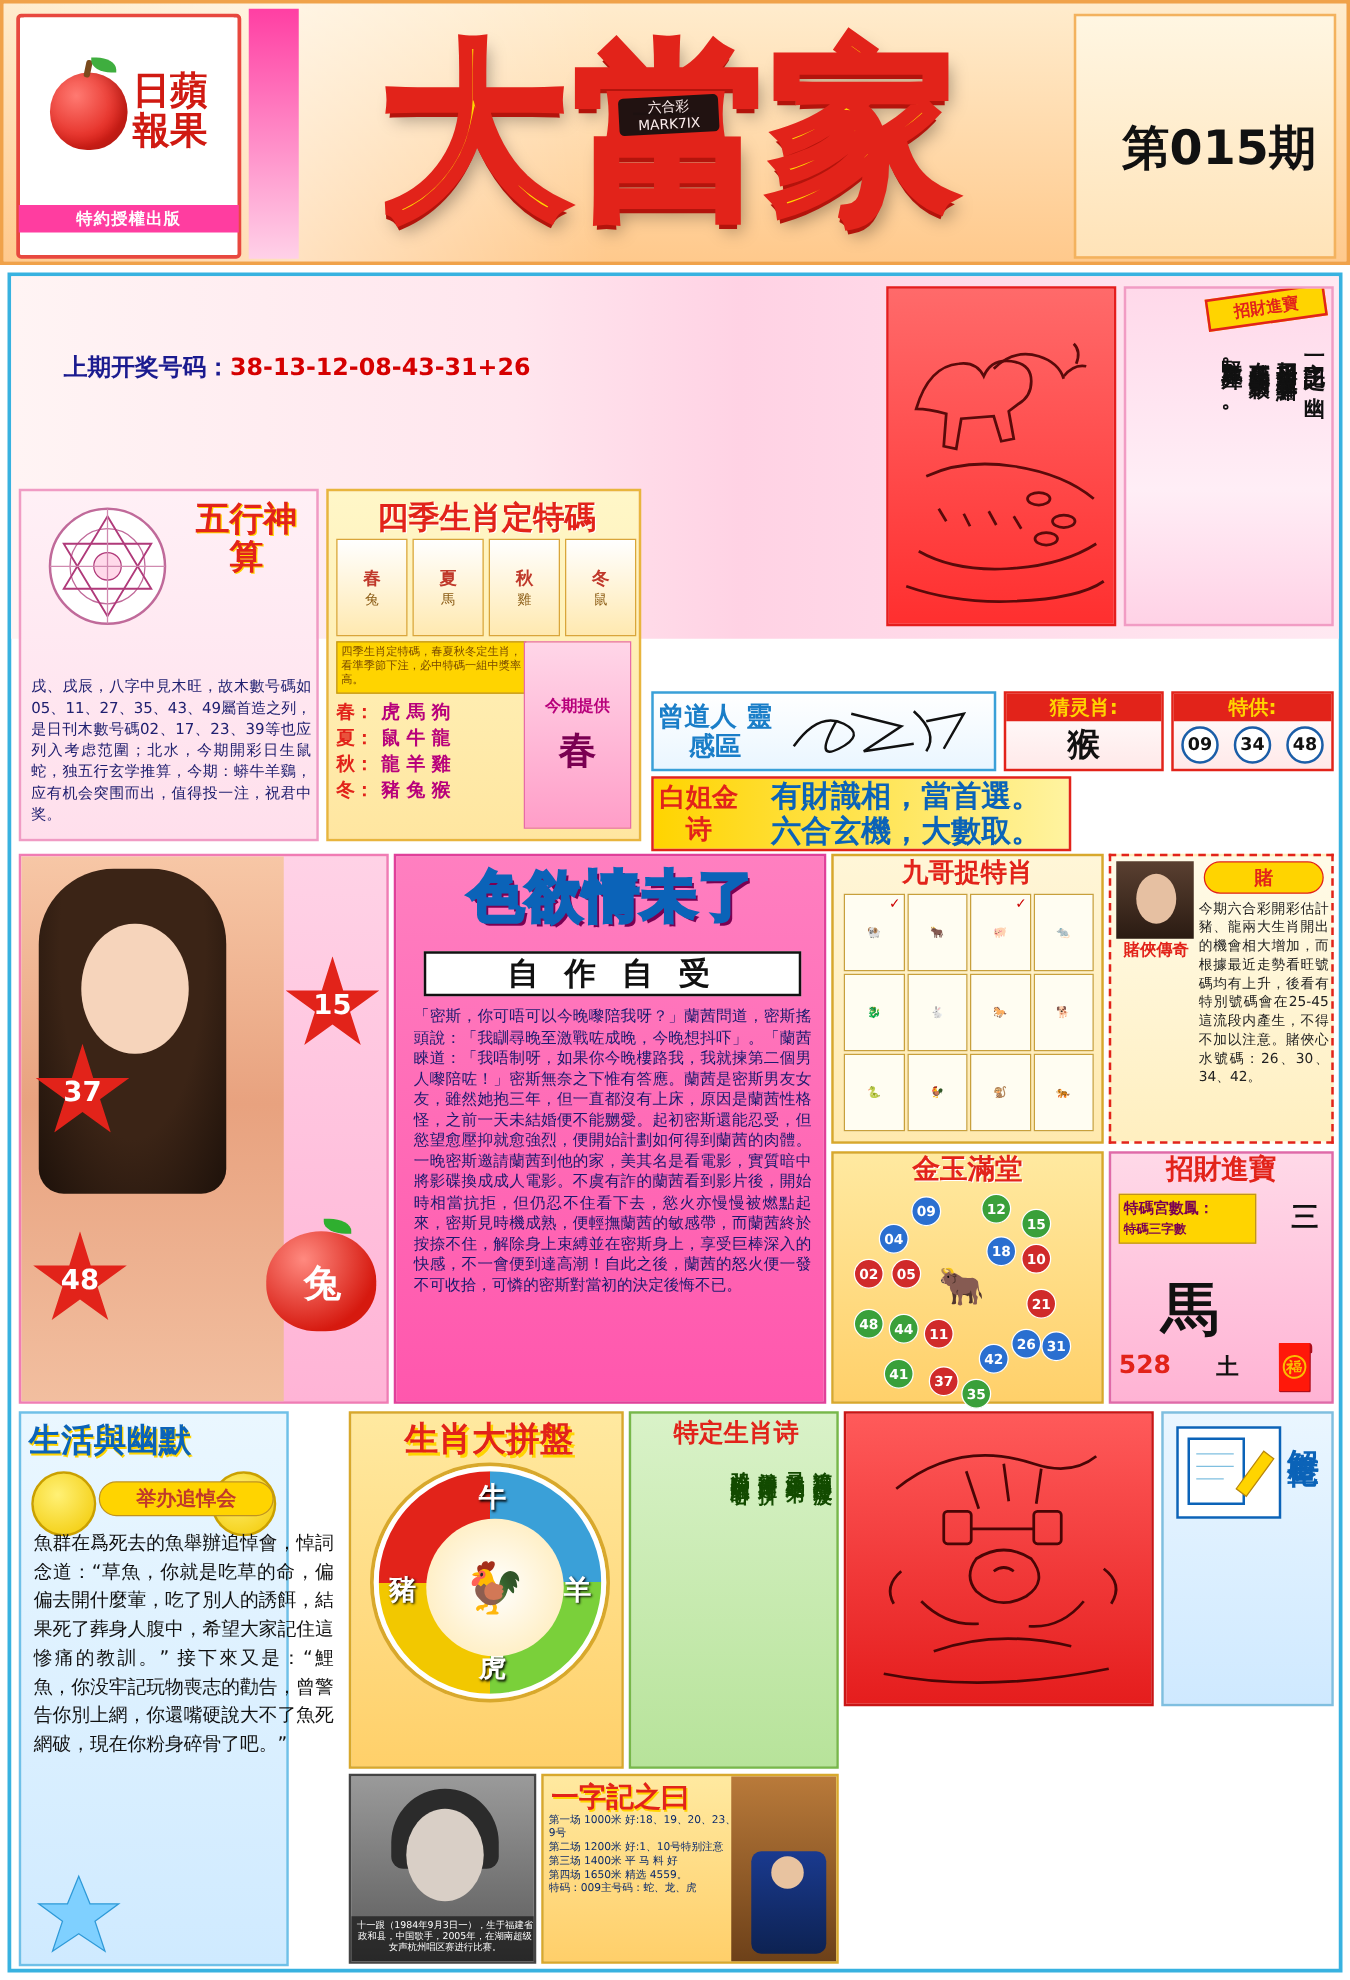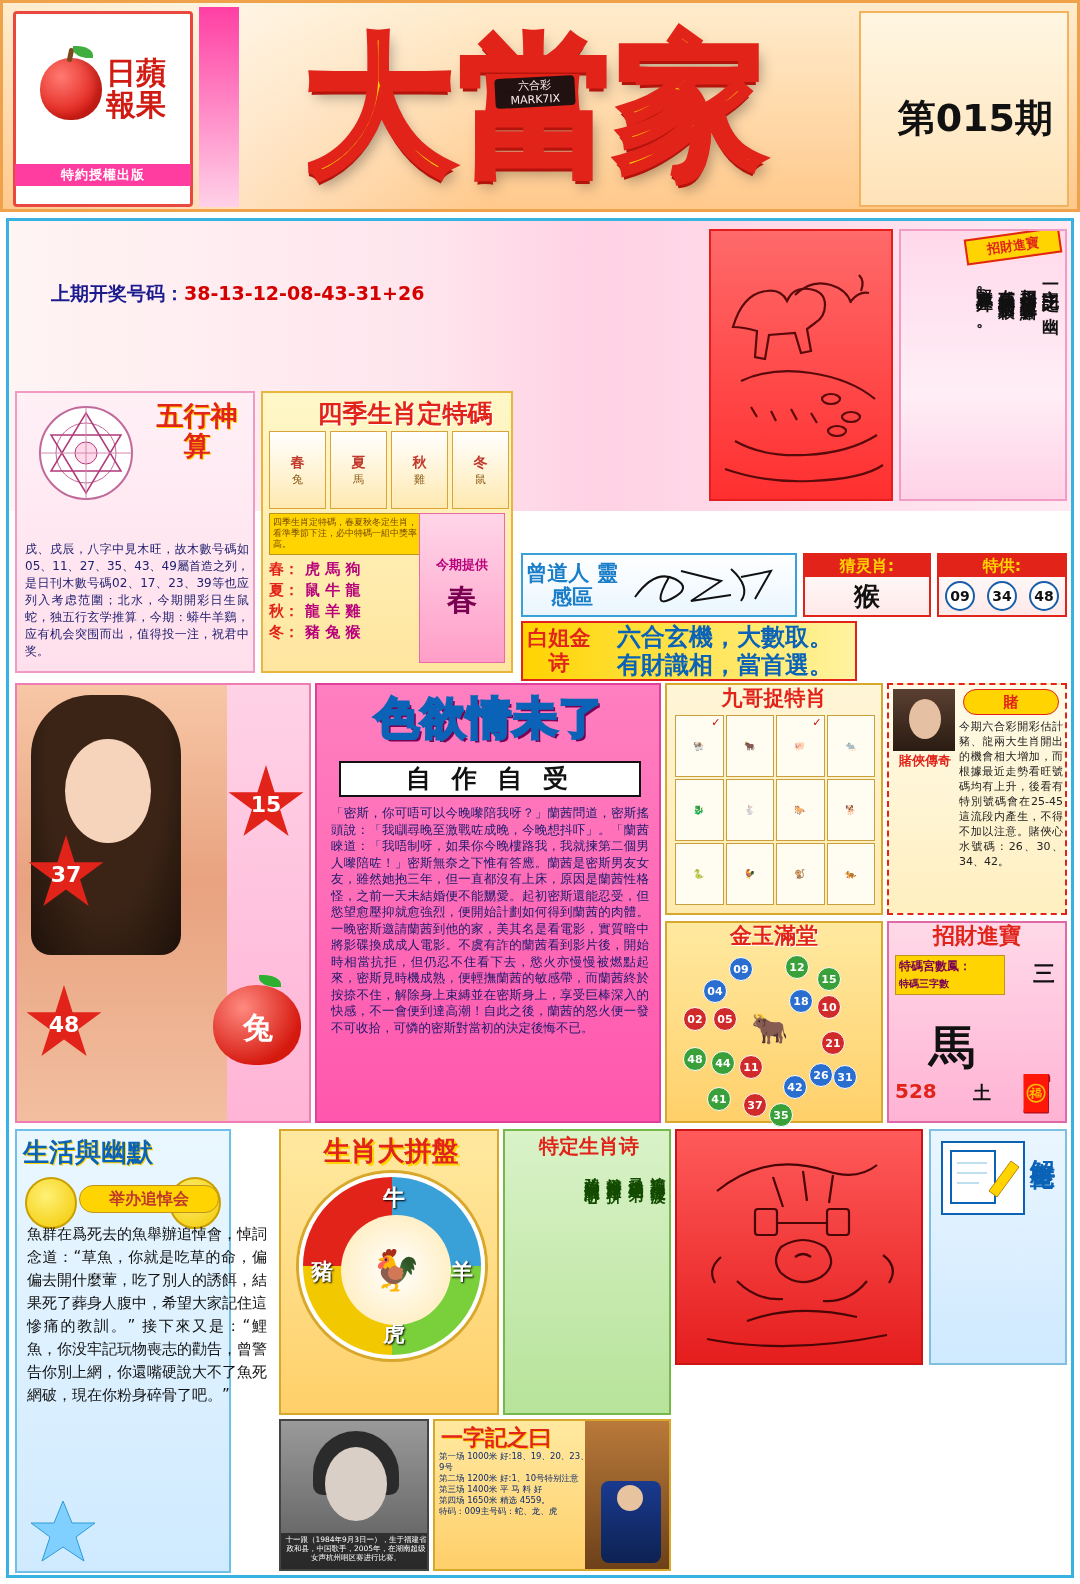--- a/index.html
+++ b/index.html
@@ -140,21 +140,21 @@
     font-size:12px; line-height:17px; color:#202070; text-align:justify;margin-top:28px;
   }
 
   .sijisx{
     position:absolute; left:252px; top:170px; width:252px; height:282px;
     background:linear-gradient(180deg,#fff7c8,#ffe6a0);
     border:2px solid #e8b53d;
   }
   .sijisx-title{
     position:absolute;left:0;top:4px;width:252px;text-align:center;
-    font-size:25px;font-weight:bold;color:#e2231a;text-shadow:1px 1px 0 #fff;margin-left:16px;
+    font-size:25px;font-weight:bold;color:#e2231a;text-shadow:1px 1px 0 #fff;
   }
   .season-cards{position:absolute;left:6px;top:38px;width:240px;height:78px;display:flex;gap:4px;}
   .season-card{
     flex:1;background:linear-gradient(180deg,#fff,#ffe9b0);border:1px solid #d9a53b;
     display:flex;flex-direction:column;align-items:center;justify-content:center;
     font-size:11px;color:#8a5a12;
   }
   .season-card b{font-size:14px;color:#c0392b;}
   .sx-note{
     position:absolute;left:6px;top:120px;width:152px;height:42px;
@@ -509,22 +509,22 @@
       <div class="balls">
         <div class="ball">09</div>
         <div class="ball">34</div>
         <div class="ball">48</div>
       </div>
     </div>
 
     <div class="baijie">
       <div class="t">白姐金诗</div>
       <div class="c">
+        <div>有財識相，當首選。</div>
         <div>六合玄機，大數取。</div>
-        <div>有財識相，當首選。</div>
       </div>
     </div>
 
     <div class="girl-box">
       <div class="girl-photo">
         <div class="girl-hair"></div>
         <div class="girl-face"></div>
       </div>
       <div class="star" style="left:210px;top:80px;">
           <span>15</span>

